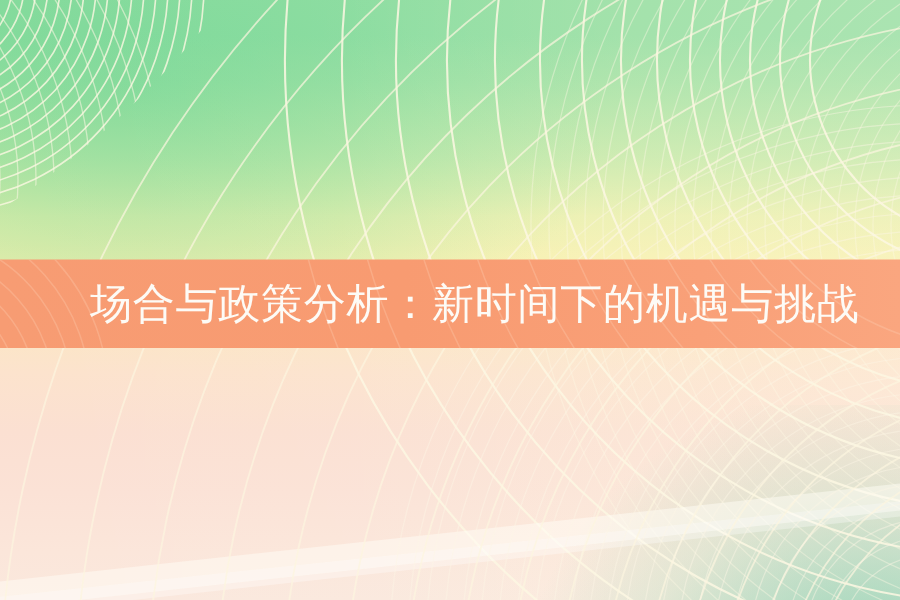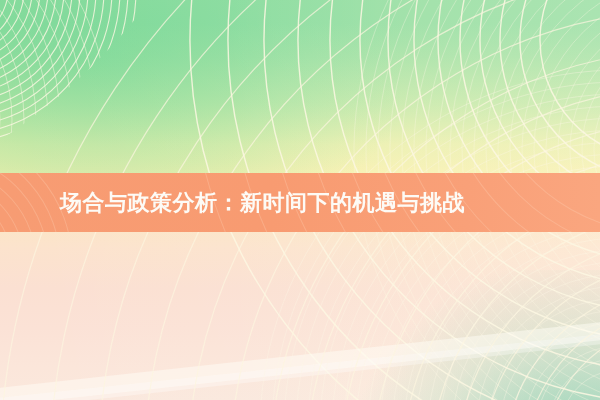--- a/index.html
+++ b/index.html
@@ -116,22 +116,22 @@
     position: absolute;
     inset: 0;
     pointer-events: none;
     opacity: 0.5;
   }
 
   #title-text {
     position: relative;
     margin-left: 60px;
     color: #fdfbf6;
-    font-size: 22px;
-    font-weight: bold;
+    font-size: 28px;
+    font-weight: normal;
     letter-spacing: 0.5px;
     line-height: 1;
     white-space: nowrap;
     z-index: 2;
   }
 </style>
 </head>
 <body>
 
 <div id="banner">

